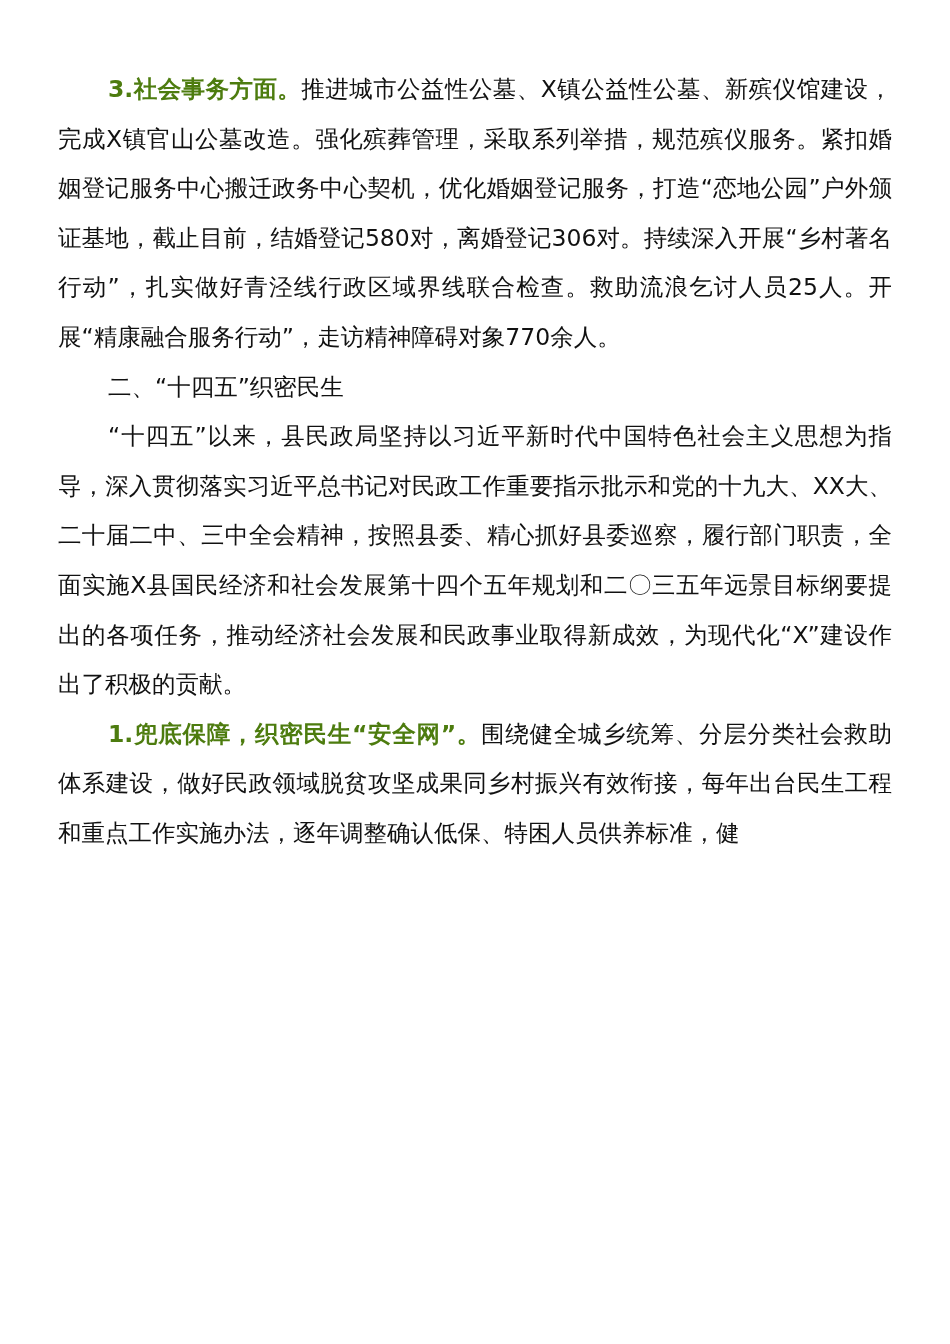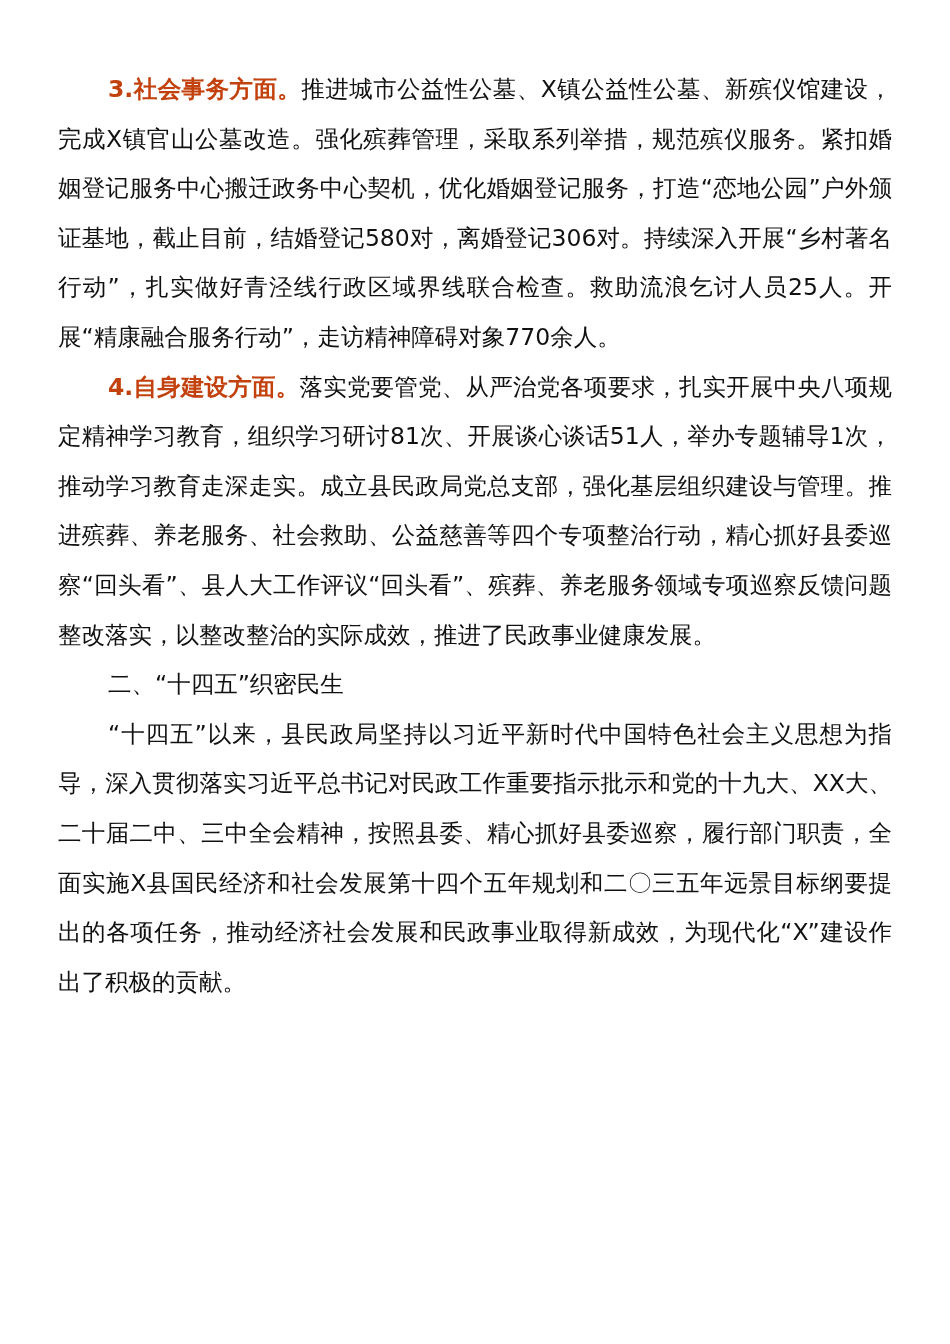--- a/index.html
+++ b/index.html
@@ -29,34 +29,34 @@
       padding: 0;
       text-indent: 50px;
     }
     .heading-plain {
       margin: 0;
       padding: 0;
       text-indent: 50px;
     }
     .bold-lead {
       font-weight: bold;
-      color: #c2410c;
+      color: #4d7c0f;
     }
   </style>
 </head>
 <body>
 
 <div class="page">
 
   <p class="para">
     <span class="bold-lead">3.社会事务方面。</span><span>推进城市公益性公墓、X镇公益性公墓、新殡仪馆建设，完成X镇官山公墓改造。强化殡葬管理，采取系列举措，规范殡仪服务。紧扣婚姻登记服务中心搬迁政务中心契机，优化婚姻登记服务，打造“恋地公园”户外颁证基地，截止目前，结婚登记580对，离婚登记306对。持续深入开展“乡村著名行动”，扎实做好青泾线行政区域界线联合检查。救助流浪乞讨人员25人。开展“精康融合服务行动”，走访精神障碍对象770余人。</span>
   </p>
 
-  <p class="para">
-    <span class="bold-lead">4.自身建设方面。</span><span>落实党要管党、从严治党各项要求，扎实开展中央八项规定精神学习教育，组织学习研讨81次、开展谈心谈话51人，举办专题辅导1次，推动学习教育走深走实。成立县民政局党总支部，强化基层组织建设与管理。推进殡葬、养老服务、社会救助、公益慈善等四个专项整治行动，精心抓好县委巡察“回头看”、县人大工作评议“回头看”、殡葬、养老服务领域专项巡察反馈问题整改落实，以整改整治的实际成效，推进了民政事业健康发展。</span>
-  </p>
 
   <p class="heading-plain">二、“十四五”织密民生</p>
 
   <p class="para">“十四五”以来，县民政局坚持以习近平新时代中国特色社会主义思想为指导，深入贯彻落实习近平总书记对民政工作重要指示批示和党的十九大、XX大、二十届二中、三中全会精神，按照县委、精心抓好县委巡察，履行部门职责，全面实施X县国民经济和社会发展第十四个五年规划和二〇三五年远景目标纲要提出的各项任务，推动经济社会发展和民政事业取得新成效，为现代化“X”建设作出了积极的贡献。</p>
 
+  <p class="para">
+    <span class="bold-lead">1.兜底保障，织密民生“安全网”。</span><span>围绕健全城乡统筹、分层分类社会救助体系建设，做好民政领域脱贫攻坚成果同乡村振兴有效衔接，每年出台民生工程和重点工作实施办法，逐年调整确认低保、特困人员供养标准，健</span>
+  </p>
 
 </div>
 
 </body></html>

